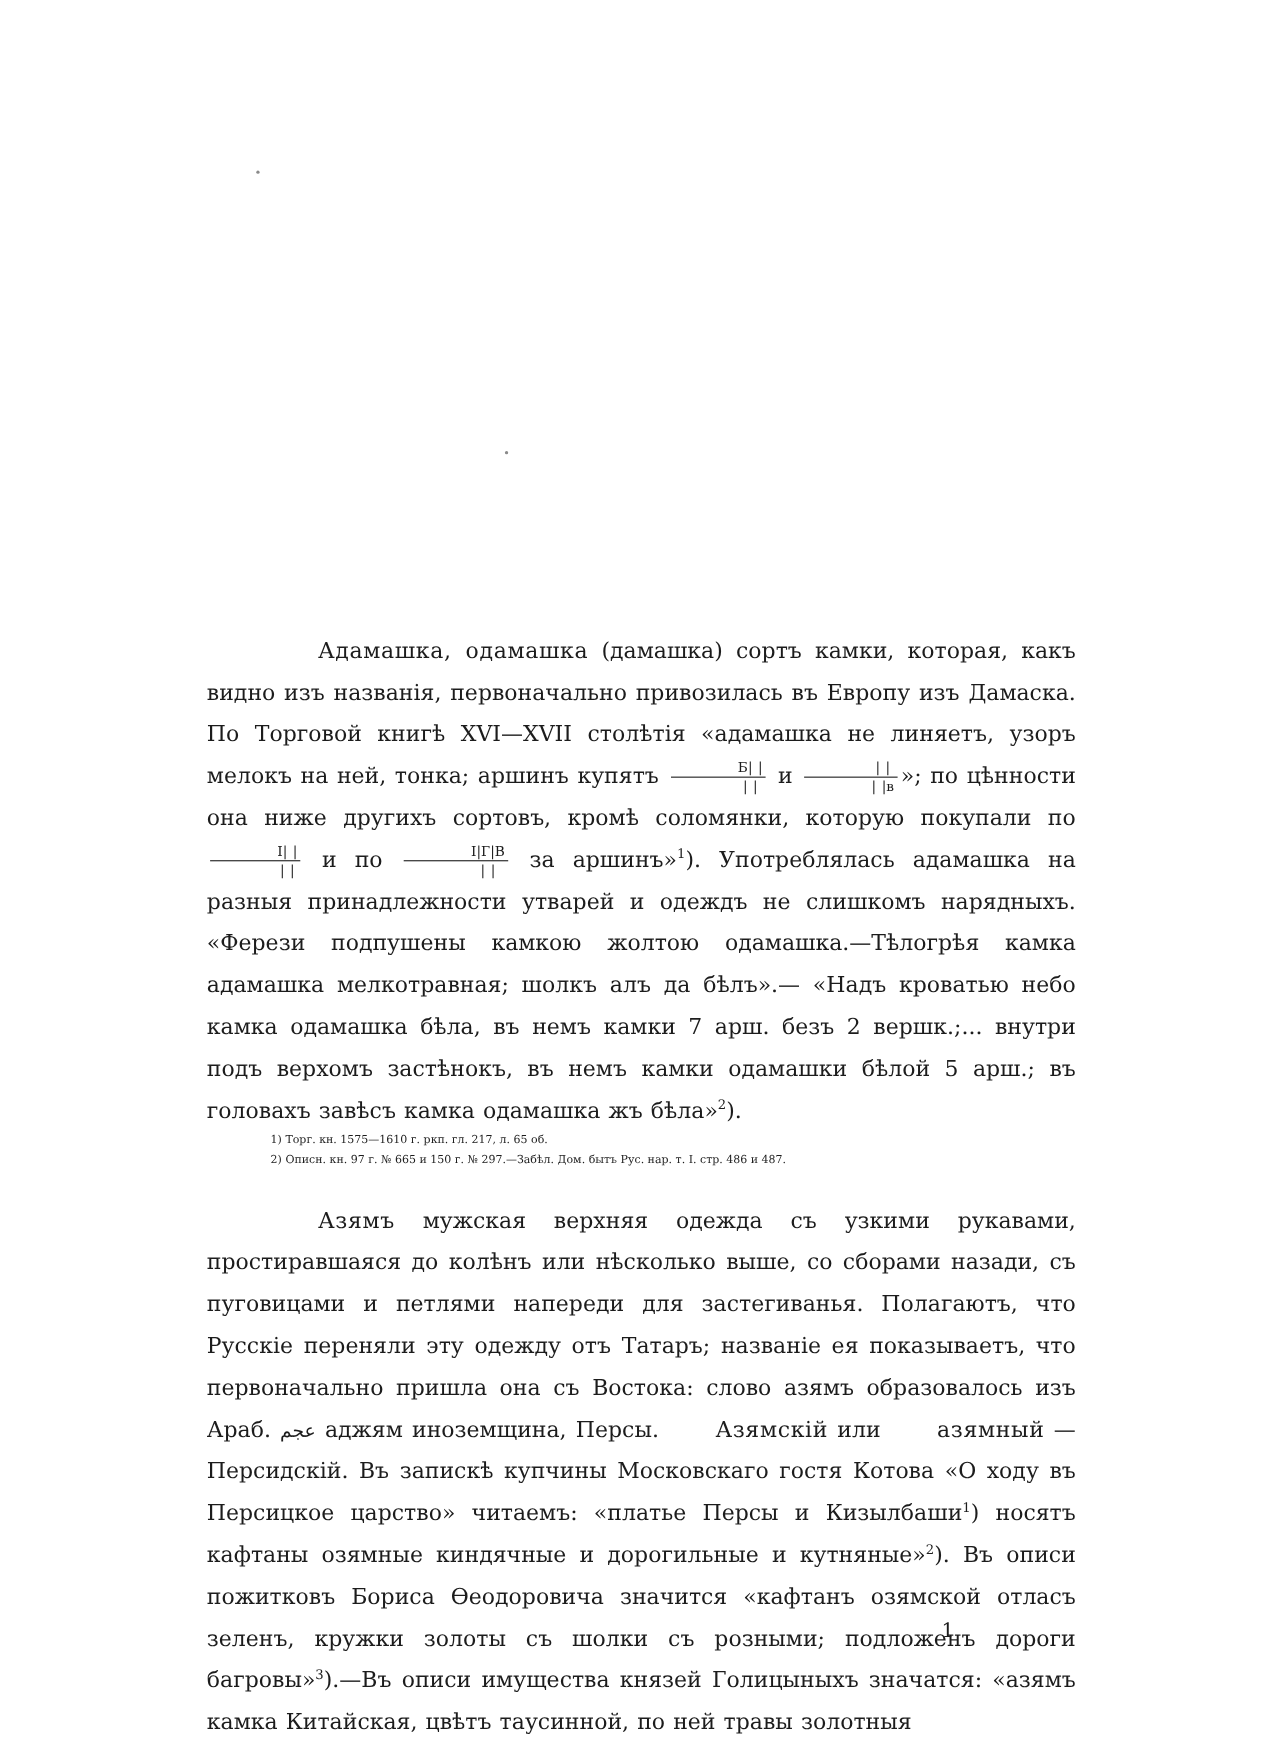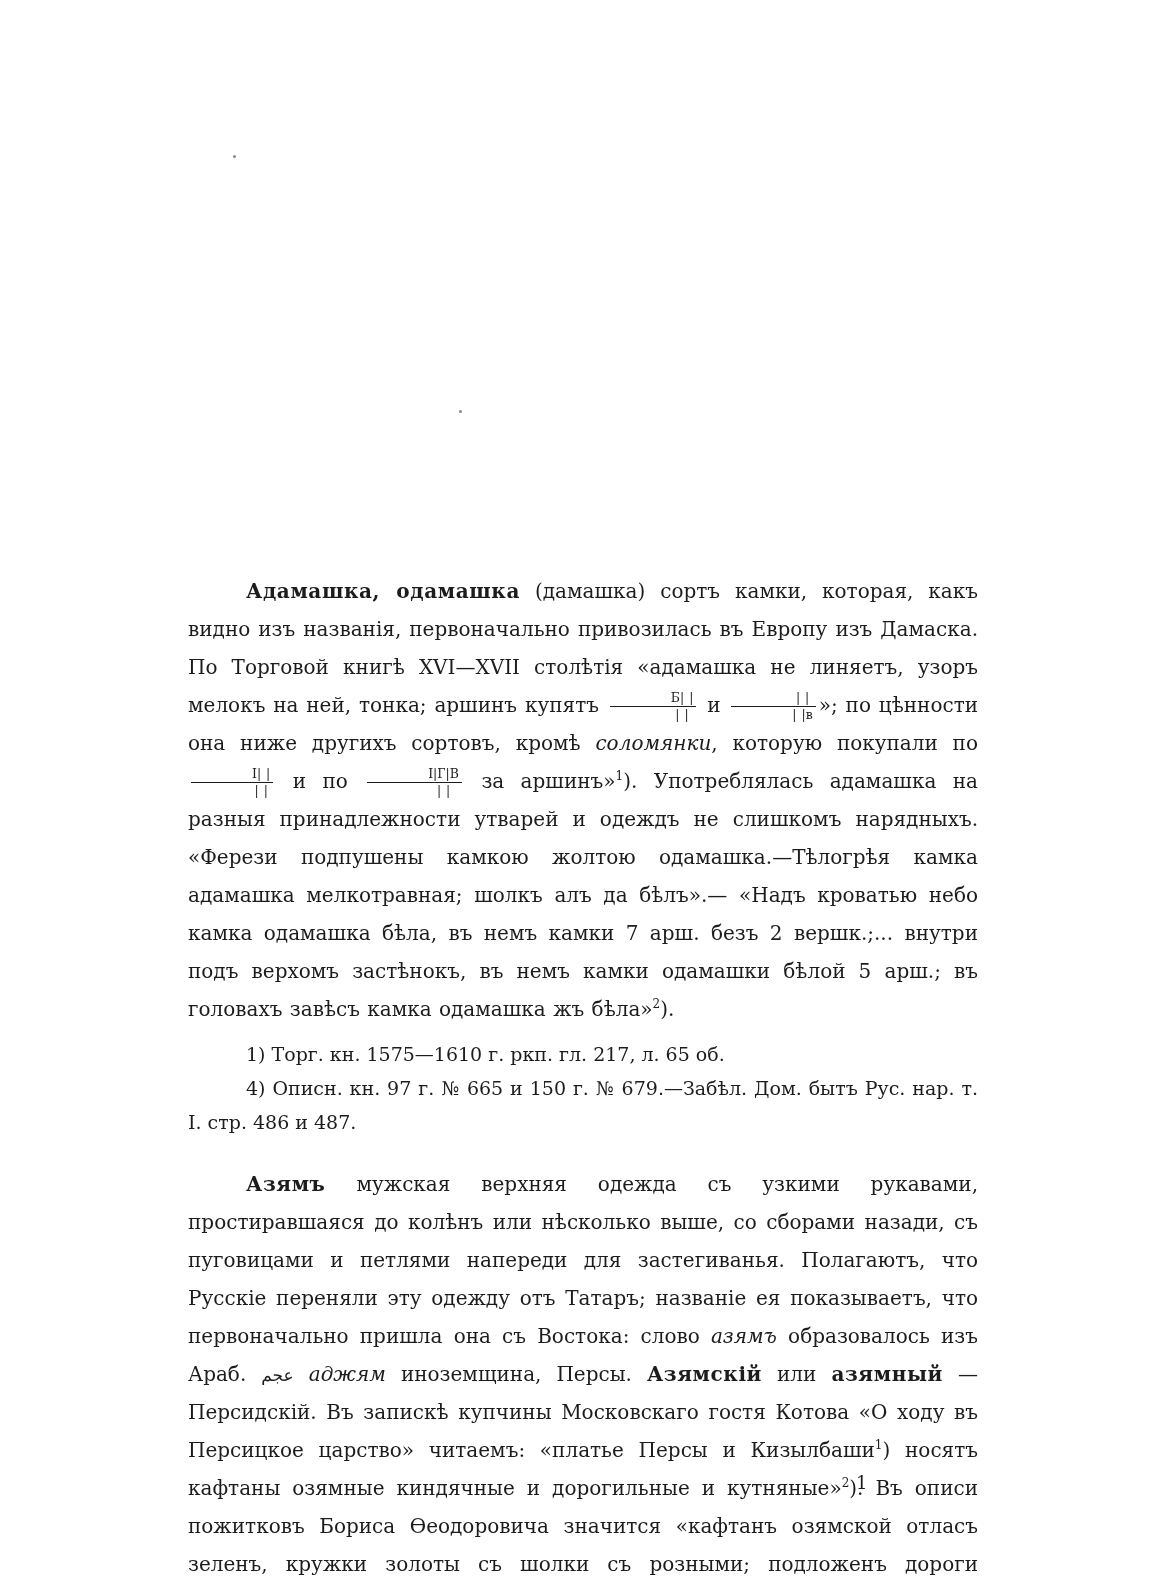--- a/index.html
+++ b/index.html
@@ -27,32 +27,31 @@
   }
   .entry {
     margin: 0;
     text-indent: 58px;
     word-spacing: 1px;
   }
   .entry-azyam {
     margin-top: 26px;
   }
   .footnotes {
-    margin-top: 10px;
-    font-size: 19px;
+    font-size: 10px;
     line-height: 1.78;
     text-align: justify;
   }
   .footnote {
     margin: 0;
     text-indent: 58px;
   }
   
-  span.b { font-weight: bold; letter-spacing: 0.6px; }
-  span.i { font-style: italic; }
+  span.b { font-weight: normal; letter-spacing: 0.6px; margin-left: 43px; }
+  span.i { }
   span.arabic {
     font-family: Liberation Serif, serif;
     font-size: 17px;
   }
   sup {
     font-size: 12px;
     line-height: 0;
     vertical-align: super;
   }
   .frac {
@@ -97,21 +96,21 @@
 
   <span class="speck speck-1"></span>
   <span class="speck speck-2"></span>
 
   <div class="text-block">
 
     <p class="entry entry-adamashka"><span class="b">Адамашка, одамашка</span><span> (дамашка) сортъ камки, которая, какъ видно изъ названія, первоначально привозилась въ Европу изъ Дамаска. По Торговой книгѣ XVI—XVII столѣтія «адамашка не линяетъ, узоръ мелокъ на ней, тонка; аршинъ купятъ </span><span class="frac"><span class="frac-top">Б| |</span><span class="frac-bot">| |</span></span><span> и </span><span class="frac"><span class="frac-top">| |</span><span class="frac-bot">| |в</span></span><span>»; по цѣнности она ниже другихъ сортовъ, кромѣ </span><span class="i">соломянки</span><span>, которую покупали по </span><span class="frac"><span class="frac-top">І| |</span><span class="frac-bot">| |</span></span><span> и по </span><span class="frac"><span class="frac-top">І|Г|В</span><span class="frac-bot">| |</span></span><span> за аршинъ»</span><sup>1</sup><span>). Употреблялась адамашка на разныя принадлежности утварей и одеждъ не слишкомъ нарядныхъ. «Ферези подпушены камкою жолтою одамашка.—Тѣлогрѣя камка адамашка мелкотравная; шолкъ алъ да бѣлъ».— «Надъ кроватью небо камка одамашка бѣла, въ немъ камки 7 арш. безъ 2 вершк.;... внутри подъ верхомъ застѣнокъ, въ немъ камки одамашки бѣлой 5 арш.; въ головахъ завѣсъ камка одамашка жъ бѣла»</span><sup>2</sup><span>).</span></p>
 
     <div class="footnotes">
       <p class="footnote">1) Торг. кн. 1575—1610 г. ркп. гл. 217, л. 65 об.</p>
-      <p class="footnote">4) Описн. кн. 97 г. № 665 и 150 г. № 679.—Забѣл. Дом. бытъ Рус. нар. т. I. стр. 486 и 487.</p>
+      <p class="footnote">2) Описн. кн. 97 г. № 665 и 150 г. № 297.—Забѣл. Дом. бытъ Рус. нар. т. I. стр. 486 и 487.</p>
     </div>
 
     <p class="entry entry-azyam"><span class="b">Азямъ</span><span> мужская верхняя одежда съ узкими рукавами, простиравшаяся до колѣнъ или нѣсколько выше, со сборами назади, съ пуговицами и петлями напереди для застегиванья. Полагаютъ, что Русскіе переняли эту одежду отъ Татаръ; названіе ея показываетъ, что первоначально пришла она съ Востока: слово </span><span class="i">азямъ</span><span> образовалось изъ Араб. </span><span class="arabic">عجم</span><span> </span><span class="i">аджям</span><span> иноземщина, Персы. </span><span class="b">Азямскій</span><span> или </span><span class="b">азямный</span><span> — Персидскій. Въ запискѣ купчины Московскаго гостя Котова «О ходу въ Персицкое царство» читаемъ: «платье Персы и Кизылбаши</span><sup>1</sup><span>) носятъ кафтаны озямные киндячные и дорогильные и кутняные»</span><sup>2</sup><span>). Въ описи пожитковъ Бориса Ѳеодоровича значится «кафтанъ озямской отласъ зеленъ, кружки золоты съ шолки съ розными; подложенъ дороги багровы»</span><sup>3</sup><span>).—Въ описи имущества князей Голицыныхъ значатся: «азямъ камка Китайская, цвѣтъ таусинной, по ней травы золотныя</span></p>
 
   </div>
 
   <div class="page-number">1</div>
 
 </div>
 

